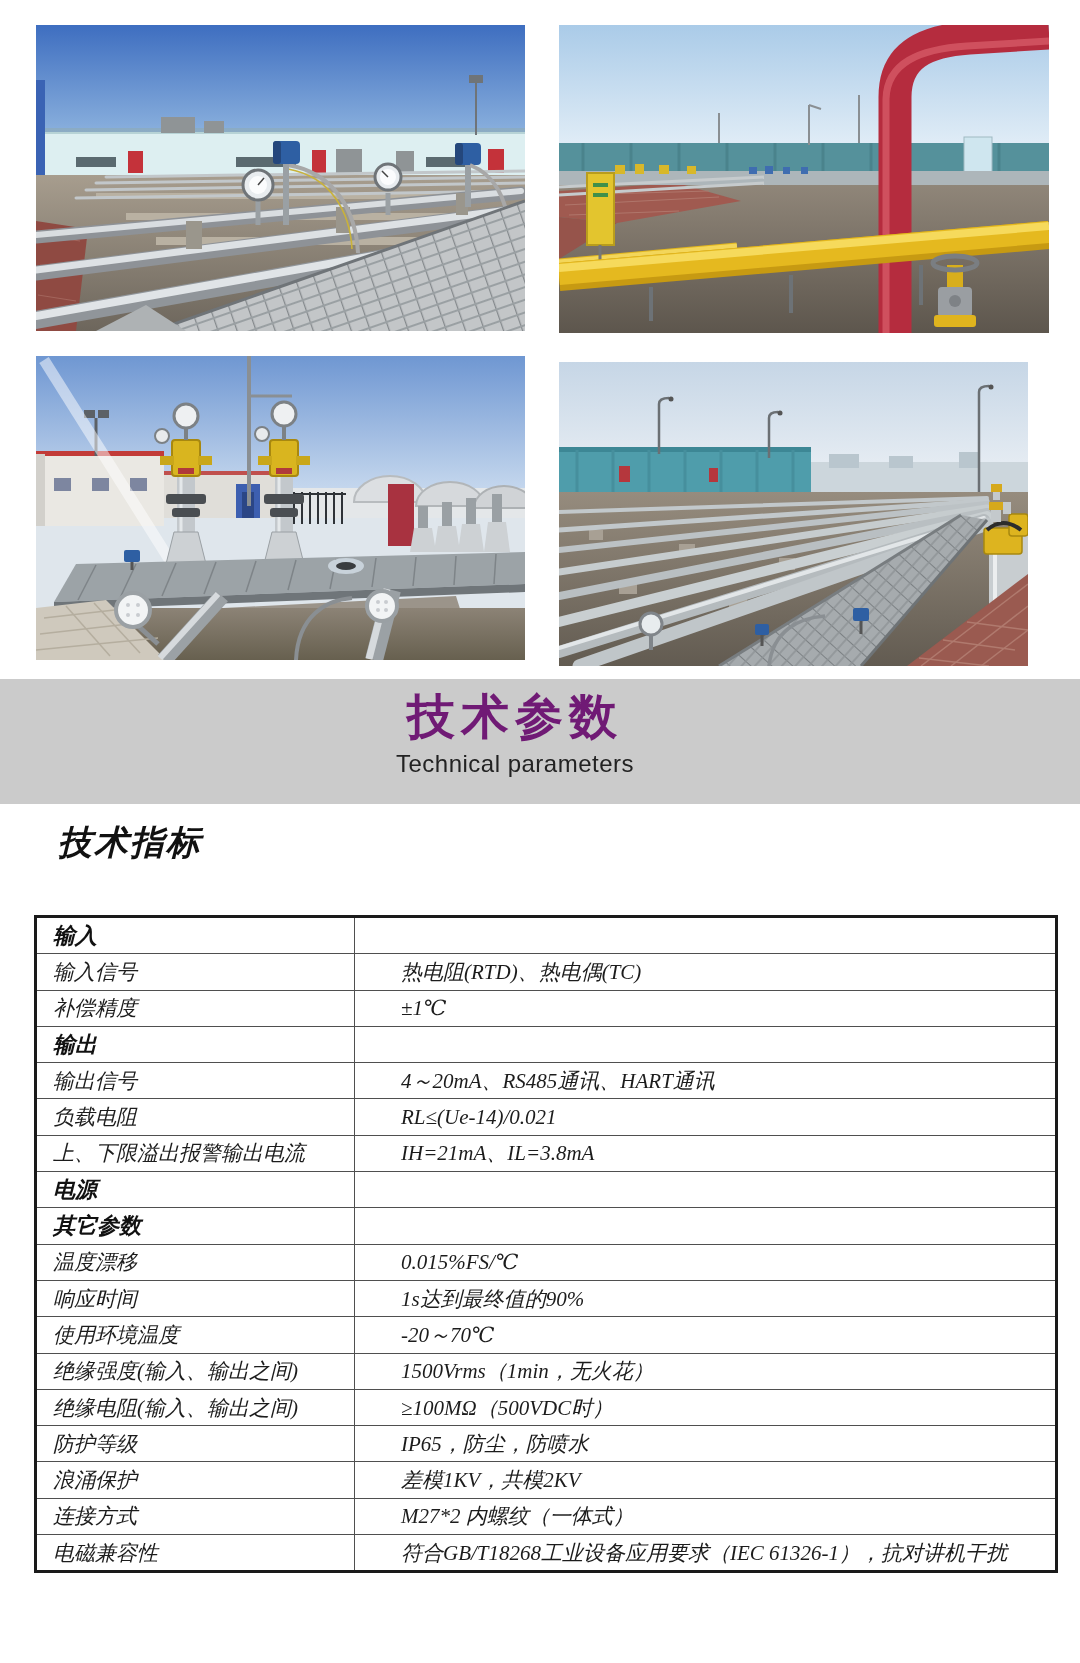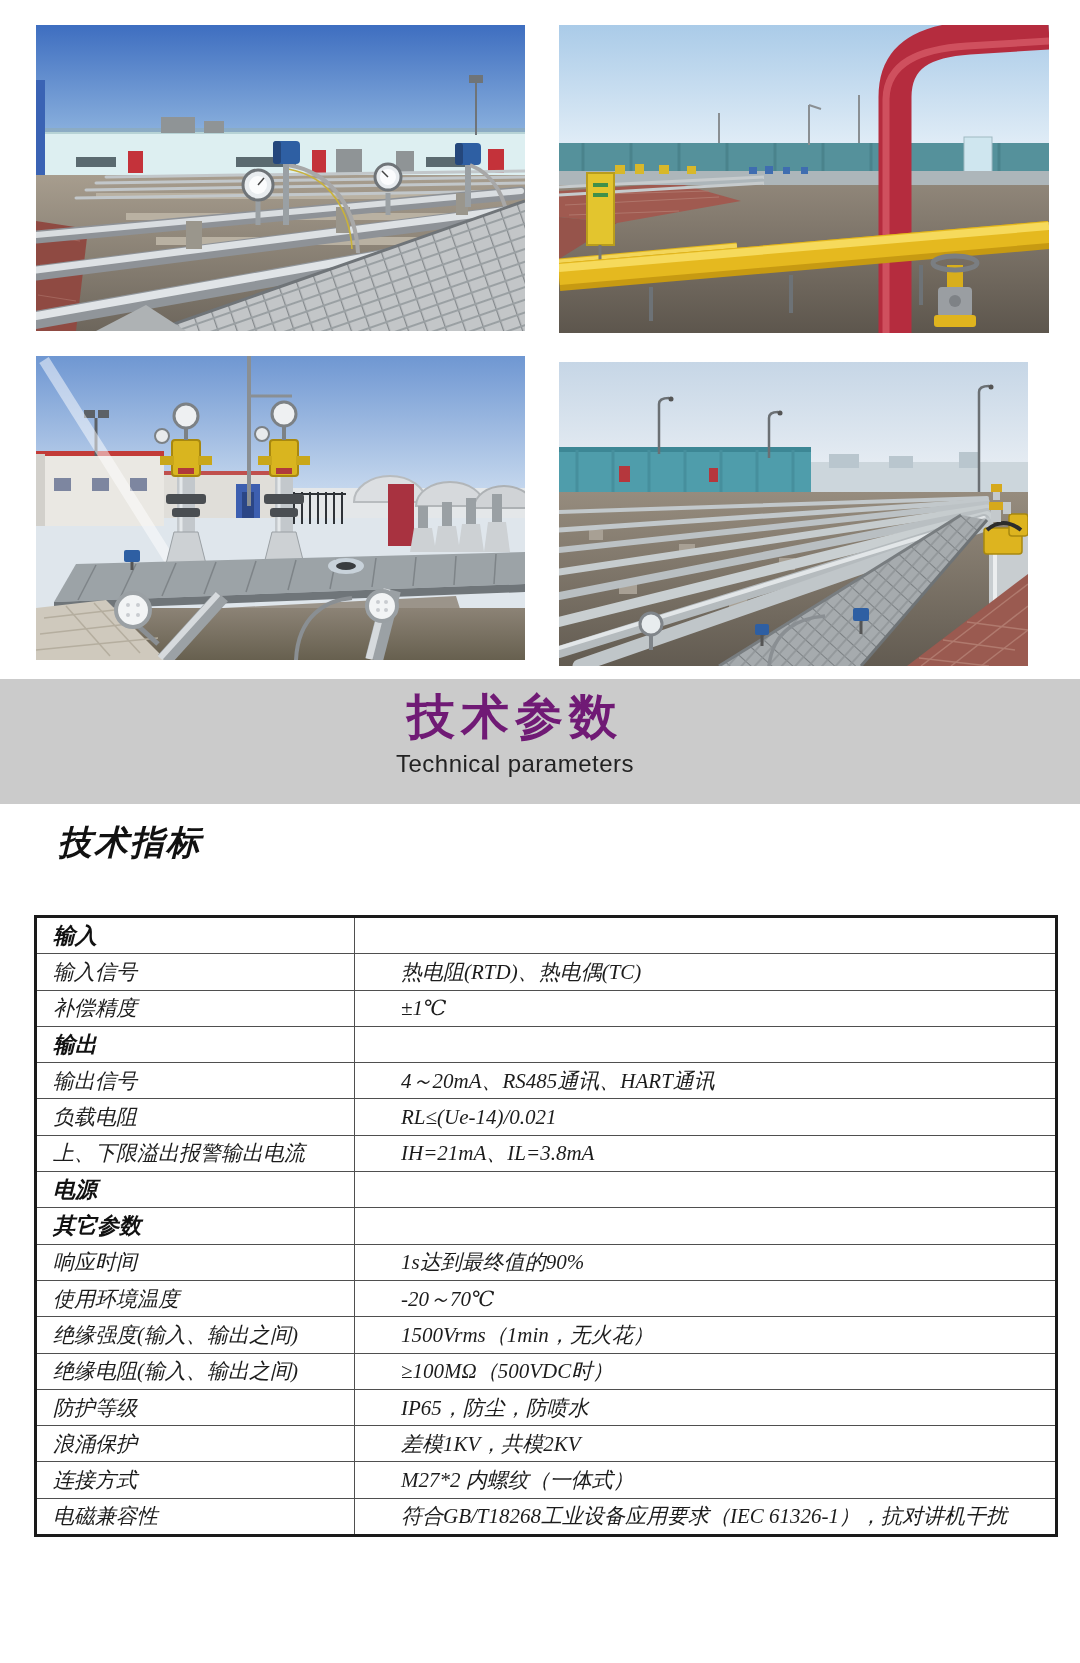--- a/index.html
+++ b/index.html
@@ -539,20 +539,24 @@
     </tr>
     <tr class="section-row">
       <td class="label">电源</td>
       <td class="value"></td>
     </tr>
     <tr class="section-row">
       <td class="label">其它参数</td>
       <td class="value"></td>
     </tr>
     <tr>
+      <td class="label">温度漂移</td>
+      <td class="value">0.015%FS/℃</td>
+    </tr>
+    <tr>
       <td class="label">响应时间</td>
       <td class="value">1s达到最终值的90%</td>
     </tr>
     <tr>
       <td class="label">使用环境温度</td>
       <td class="value">-20～70℃</td>
     </tr>
     <tr>
       <td class="label">绝缘强度(输入、输出之间)</td>
       <td class="value">1500Vrms（1min，无火花）</td>

